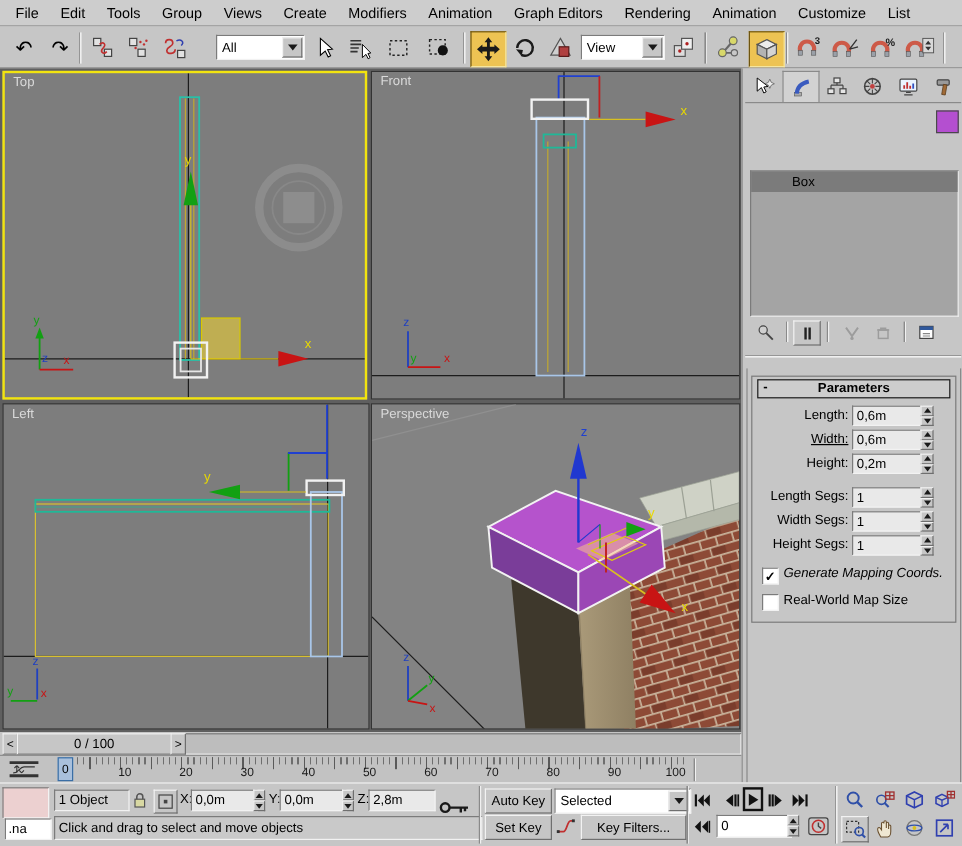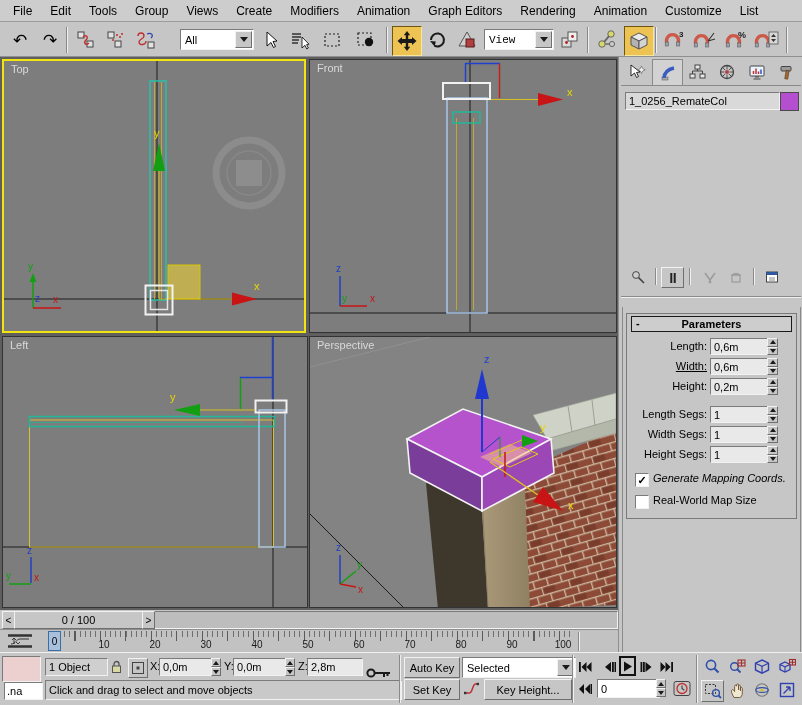--- a/index.html
+++ b/index.html
@@ -141,21 +141,21 @@
           <path d="M5 11 a6.5 6.5 0 1 1 3.4 5.7" fill="none" stroke="#1a1a1a" stroke-width="2"></path>
           <polygon points="4,12 8.6,17.6 9.8,12.6" fill="#1a1a1a"></polygon>
         </svg>
     </div>
     <div class="abs tbtn" style="left:453px;top:4px;">
       <svg width="20" height="20">
           <polygon points="10,2 18,16 2,16" fill="#cfcfcf" stroke="#555"></polygon>
           <rect x="9" y="9" width="8" height="8" fill="#b04040" stroke="#5a1a1a"></rect>
         </svg>
     </div>
-    <div class="abs ddl" style="left:484px;top:7px;width:64px;height:19px;font-family:Liberation Mono, monospace;">
+    <div class="abs ddl" style="left:484px;top:7px;width:64px;height:19px;">
       <span>View</span>
       <span class="dd-arrow">
           <span class="tri-dn"></span>
         </span>
     </div>
     <div class="abs tbtn" style="left:556px;top:4px;">
       <svg width="22" height="20">
           <rect x="3" y="8" width="9" height="9" fill="#dcdcdc" stroke="#555"></rect>
           <rect x="9" y="2" width="9" height="9" fill="#efefef" stroke="#555"></rect>
           <circle cx="13.5" cy="6.5" r="1.4" fill="#b02020"></circle>
@@ -457,26 +457,28 @@
           </svg>
       </div>
       <div class="abs tab" style="left:151px;top:0;">
         <svg width="18" height="18">
             <rect x="3" y="3.5" width="10" height="4.5" rx="1" fill="#9a9a9a" stroke="#444"></rect>
             <rect x="7.4" y="7.5" width="3" height="8.5" fill="#a06a36" stroke="#5a3a1a" stroke-width="0.6" transform="rotate(10 9 12)"></rect>
           </svg>
       </div>
     </div>
 
-    <div class="abs field" style="left:6px;top:35px;width:150px;height:16px;background:#d9d9d9;">
-      <span>1_0256_RemateCol</span>
-    </div>
     <div class="abs" style="left:161px;top:35px;width:17px;height:17px;background:#b44fd0;border:1px solid #4a4a4a;"></div>
 
 
+    <div class="abs sunken" style="left:6px;top:85px;width:172px;height:120px;background:#a4a4a4;">
+      <div style="height:17px;background:#7b7b7b;display:flex;align-items:center;padding-left:34px;color:#000;">
+        <span>Box</span>
+      </div>
+    </div>
 
     <div class="abs" style="left:0;top:209px;width:184px;height:22px;">
       <div class="abs btn" style="left:8px;top:1px;width:21px;height:19px;">
         <svg width="16" height="16">
             <circle cx="6" cy="6" r="3.4" fill="#cfcfcf" stroke="#444"></circle>
             <path d="M8.6 8.6 L14 14" stroke="#444" stroke-width="1.6"></path>
           </svg>
       </div>
       <div class="abs vgroove" style="left:36px;top:2px;height:17px;"></div>
       <div class="abs btn raised" style="left:42px;top:1px;width:21px;height:19px;">
@@ -677,21 +679,21 @@
           <span class="tri-dn"></span>
         </span>
     </div>
     <div class="abs btn" style="left:462px;top:26px;width:18px;height:19px;">
       <svg width="17" height="17">
           <path d="M2 13 L6.5 13 C9.5 13 9.5 4 12.5 4 L15 4" fill="none" stroke="#c03030" stroke-width="1.5"></path>
           <rect x="1" y="11.8" width="2.4" height="2.4" fill="#333"></rect>
           <rect x="13.6" y="2.8" width="2.4" height="2.4" fill="#333"></rect>
         </svg>
     </div>
-    <div class="abs btn raised" style="left:484px;top:26px;width:86px;height:19px;">Key Height...</div>
+    <div class="abs btn raised" style="left:484px;top:26px;width:86px;height:19px;">Key Filters...</div>
 
     <div class="abs vgroove" style="left:572px;top:2px;height:48px;"></div>
 
     <div class="abs pb" style="left:576px;top:4px;width:18px;height:19px;">
       <svg width="14" height="12">
           <rect x="1" y="1" width="1.8" height="10" fill="#111"></rect>
           <polygon points="8.5,1 3.5,6 8.5,11" fill="#111"></polygon>
           <polygon points="13.5,1 8.5,6 13.5,11" fill="#111"></polygon>
         </svg>
     </div>

